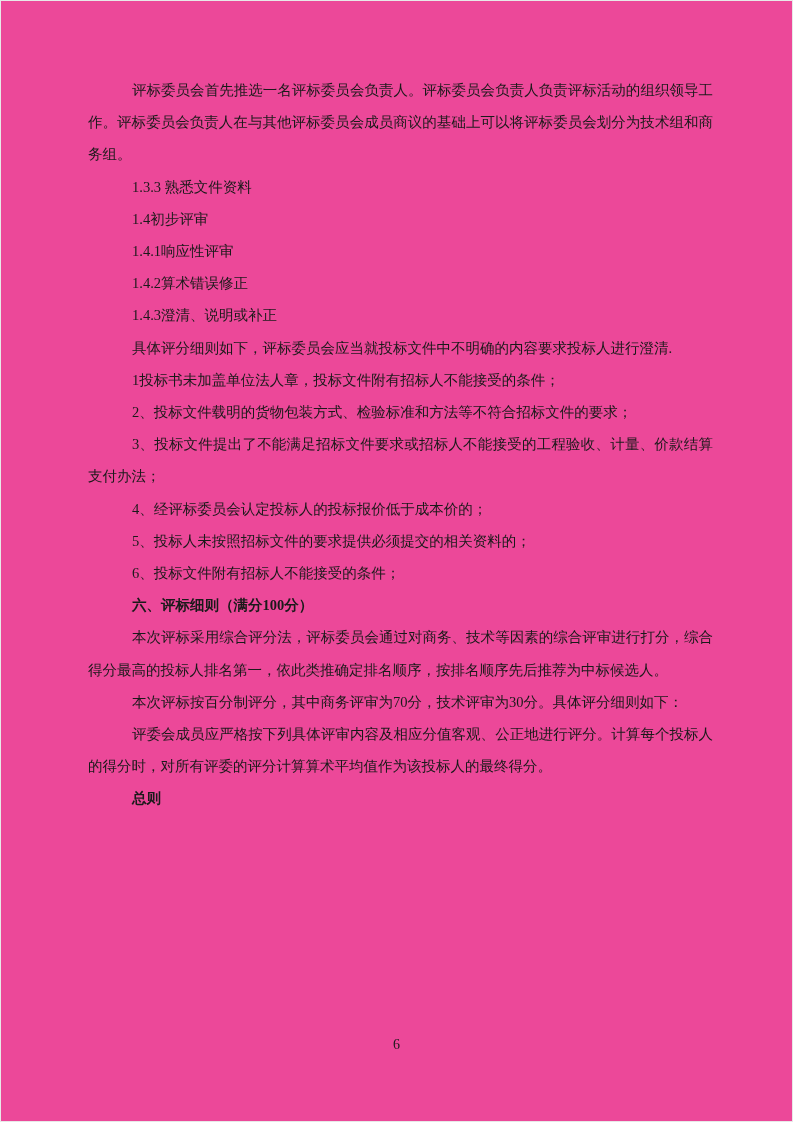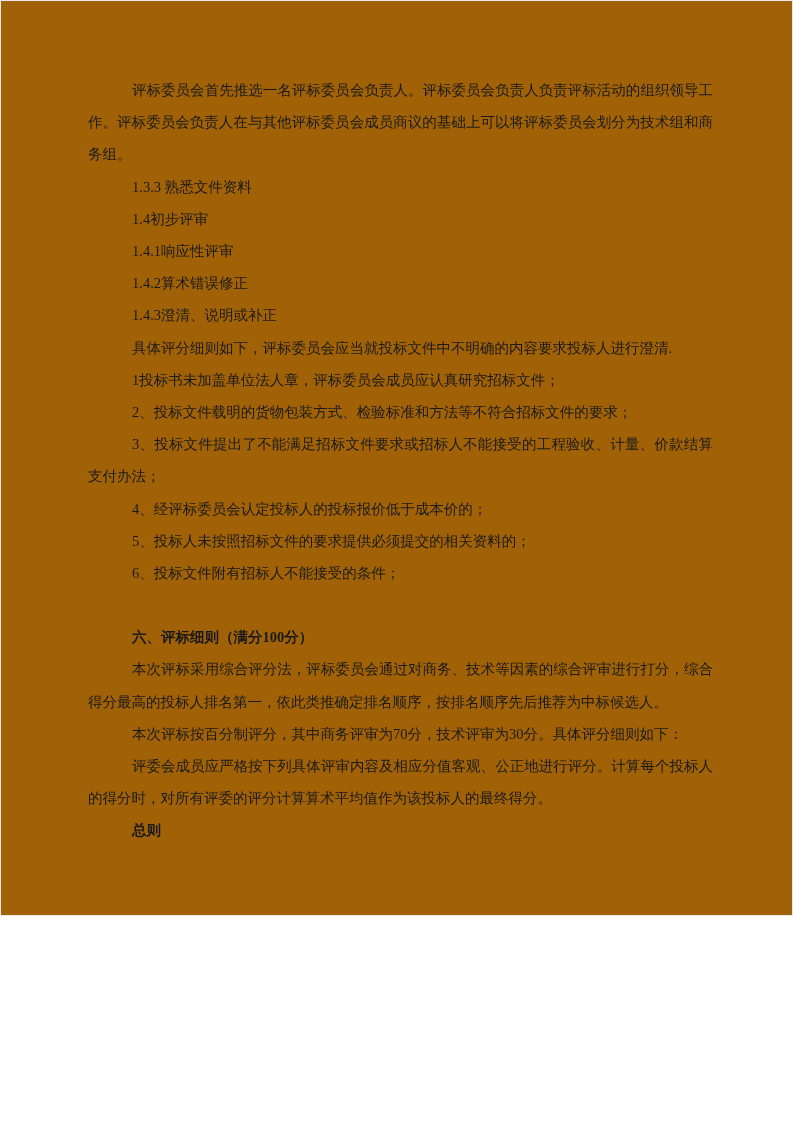--- a/index.html
+++ b/index.html
@@ -3,22 +3,22 @@
 <meta charset="utf-8">
 <style>
   html, body {
     margin: 0;
     padding: 0;
     background: #ffffff;
   }
   .page {
     position: relative;
     width: 793px;
-    height: 916px;
-    background: #a16207;
+    height: 1122px;
+    background: #ec4899;
     box-shadow: inset 0 0 0 1px #e8e8e8;
     overflow: hidden;
     font-family: "Liberation Serif", "DejaVu Serif", serif;
     color: #1a1a1a;
   }
   .content {
     position: absolute;
     left: 88px;
     top: 74px;
     width: 625px;
@@ -29,21 +29,20 @@
     line-height: 32.2px;
     text-align: justify;
     text-justify: inter-ideograph;
     text-indent: 44px;
     word-break: break-all;
   }
   .para.bold {
     font-weight: bold;
   }
   .para.gap {
-    margin-top: 32px;
   }
   .page-number {
     position: absolute;
     left: 0;
     right: 0;
     top: 1036px;
     text-align: center;
     font-size: 14px;
     line-height: 18px;
   }
@@ -53,21 +52,21 @@
 
 <div class="page">
   <div class="content">
       <p class="para">评标委员会首先推选一名评标委员会负责人。评标委员会负责人负责评标活动的组织领导工作。评标委员会负责人在与其他评标委员会成员商议的基础上可以将评标委员会划分为技术组和商务组。</p>
       <p class="para">1.3.3 熟悉文件资料</p>
       <p class="para">1.4初步评审</p>
       <p class="para">1.4.1响应性评审</p>
       <p class="para">1.4.2算术错误修正</p>
       <p class="para">1.4.3澄清、说明或补正</p>
       <p class="para">具体评分细则如下，评标委员会应当就投标文件中不明确的内容要求投标人进行澄清.</p>
-      <p class="para">1投标书未加盖单位法人章，评标委员会成员应认真研究招标文件；</p>
+      <p class="para">1投标书未加盖单位法人章，投标文件附有招标人不能接受的条件；</p>
       <p class="para">2、投标文件载明的货物包装方式、检验标准和方法等不符合招标文件的要求；</p>
       <p class="para">3、投标文件提出了不能满足招标文件要求或招标人不能接受的工程验收、计量、价款结算支付办法；</p>
       <p class="para">4、经评标委员会认定投标人的投标报价低于成本价的；</p>
       <p class="para">5、投标人未按照招标文件的要求提供必须提交的相关资料的；</p>
       <p class="para">6、投标文件附有招标人不能接受的条件；</p>
       <p class="para bold gap">六、评标细则（满分100分）</p>
       <p class="para">本次评标采用综合评分法，评标委员会通过对商务、技术等因素的综合评审进行打分，综合得分最高的投标人排名第一，依此类推确定排名顺序，按排名顺序先后推荐为中标候选人。</p>
       <p class="para">本次评标按百分制评分，其中商务评审为70分，技术评审为30分。具体评分细则如下：</p>
       <p class="para">评委会成员应严格按下列具体评审内容及相应分值客观、公正地进行评分。计算每个投标人的得分时，对所有评委的评分计算算术平均值作为该投标人的最终得分。</p>
       <p class="para bold">总则</p>

